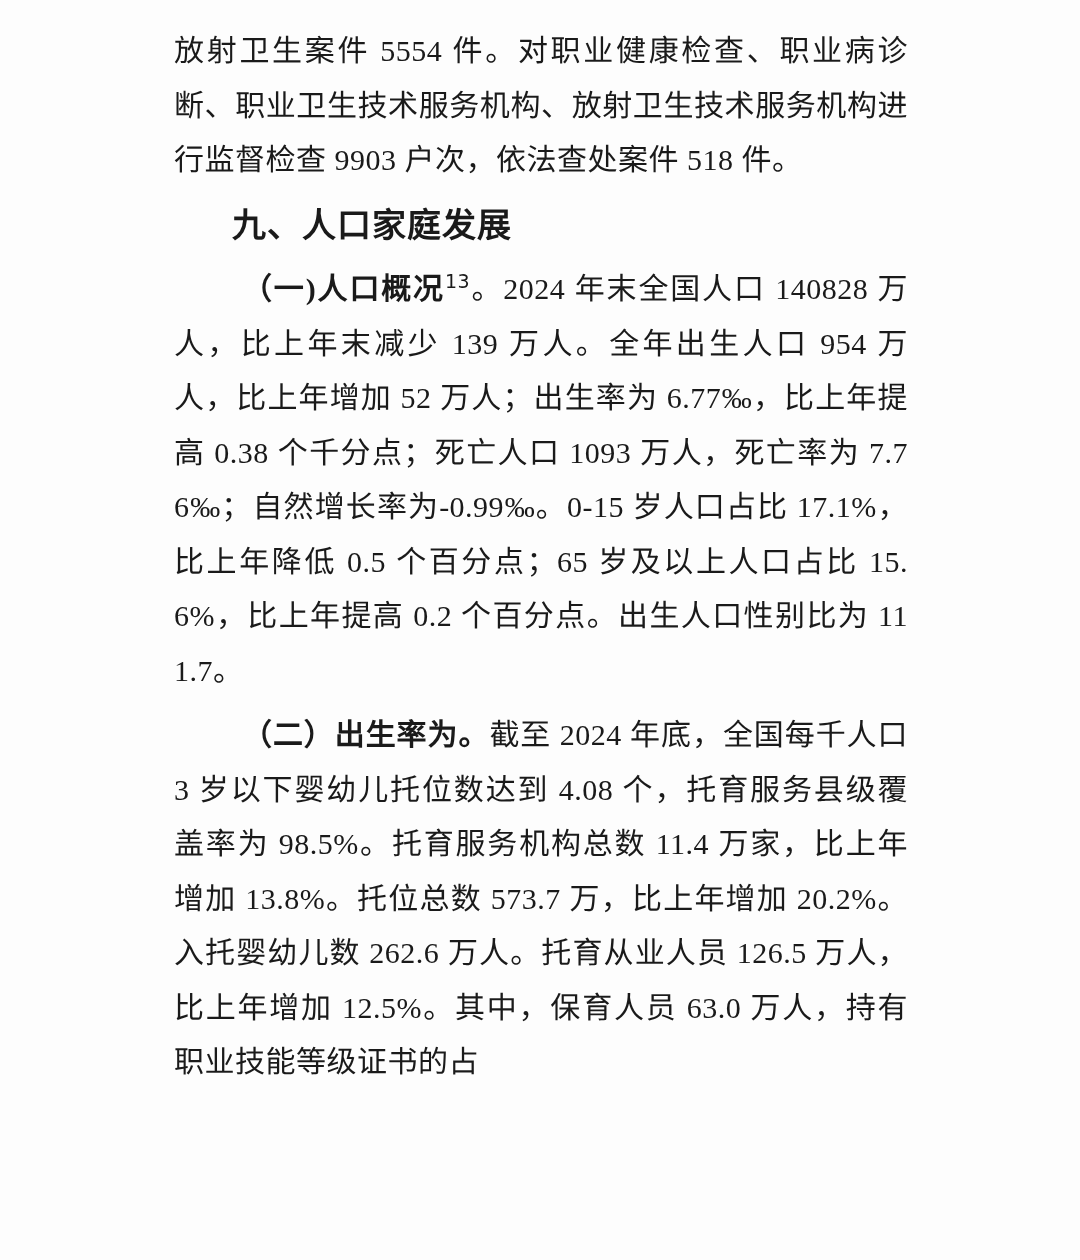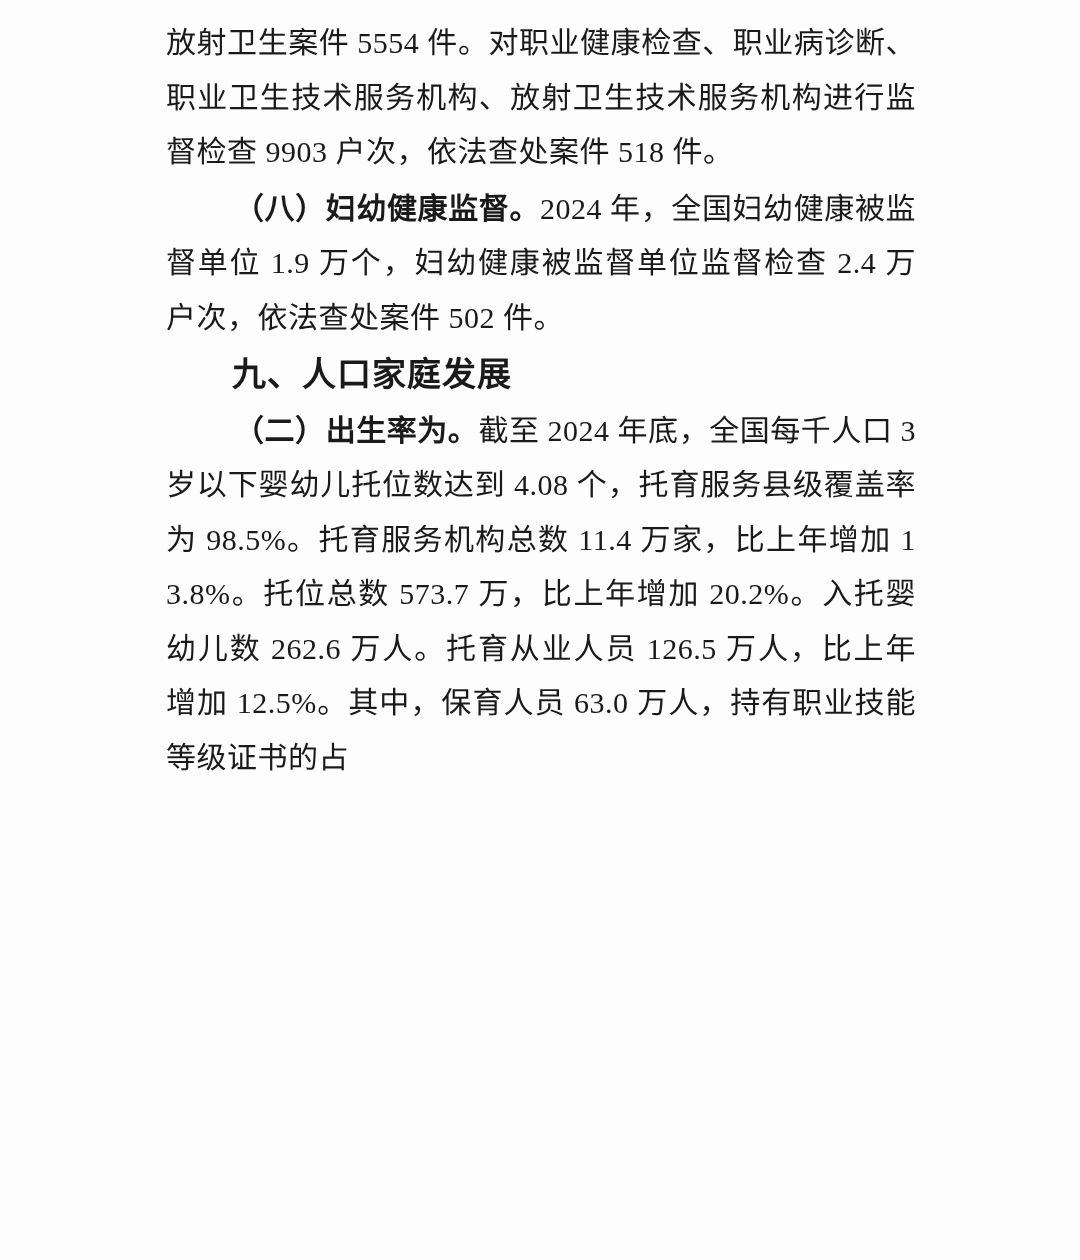--- a/index.html
+++ b/index.html
@@ -15,21 +15,21 @@
   .page {
     box-sizing: border-box;
     width: 1080px;
     height: 1260px;
     padding: 14px 162px 0 164px;
     background: #fdfdfd;
     color: #1a1a1a;
     font-family: "Liberation Serif", "DejaVu Serif", serif;
   }
   .para {
-    margin: 2px;
+    margin: 10px;
     font-size: 30px;
     line-height: 54.5px;
     letter-spacing: 0.5px;
     text-align: justify;
     text-justify: inter-character;
     word-break: break-all;
   }
   .indent {
     text-indent: 68px;
   }
@@ -57,20 +57,20 @@
   }
 </style>
 </head>
 <body>
 
 <div class="page">
 
   <p class="para"><span class="run">放射卫生案件 5554 件。对职业健康检查、职业病诊断、职业卫生技术服务机构、放射卫生技术服务机构进行监督检查 9903 户次，依法查处案件 518 件。</span></p>
 
 
-  <p class="para indent"><span class="run-bold">（八）妇幼健康监督。</span><span class="run">2024 年，全国妇幼健康被监督单位 1.9 万个，妇幼健康被监督单位监督检查 2.4 万户次，依法查处案件 502 件。</span></p>
 
   <h2 class="section-heading"><span>九、人口家庭发展</span></h2>
 
+  <p class="para indent"><span class="run-bold">（一)人口概况</span><sup class="footnote">13</sup><span class="run">。2024 年末全国人口 140828 万人，比上年末减少 139 万人。全年出生人口 954 万人，比上年增加 52 万人；出生率为 6.77‰，比上年提高 0.38 个千分点；死亡人口 1093 万人，死亡率为 7.76‰；自然增长率为-0.99‰。0-15 岁人口占比 17.1%，比上年降低 0.5 个百分点；65 岁及以上人口占比 15.6%，比上年提高 0.2 个百分点。出生人口性别比为 111.7。</span></p>
 
   <p class="para indent"><span class="run-bold">（二）出生率为。</span><span class="run">截至 2024 年底，全国每千人口 3 岁以下婴幼儿托位数达到 4.08 个，托育服务县级覆盖率为 98.5%。托育服务机构总数 11.4 万家，比上年增加 13.8%。托位总数 573.7 万，比上年增加 20.2%。入托婴幼儿数 262.6 万人。托育从业人员 126.5 万人，比上年增加 12.5%。其中，保育人员 63.0 万人，持有职业技能等级证书的占</span></p>
 
 </div>
 
 </body></html>

